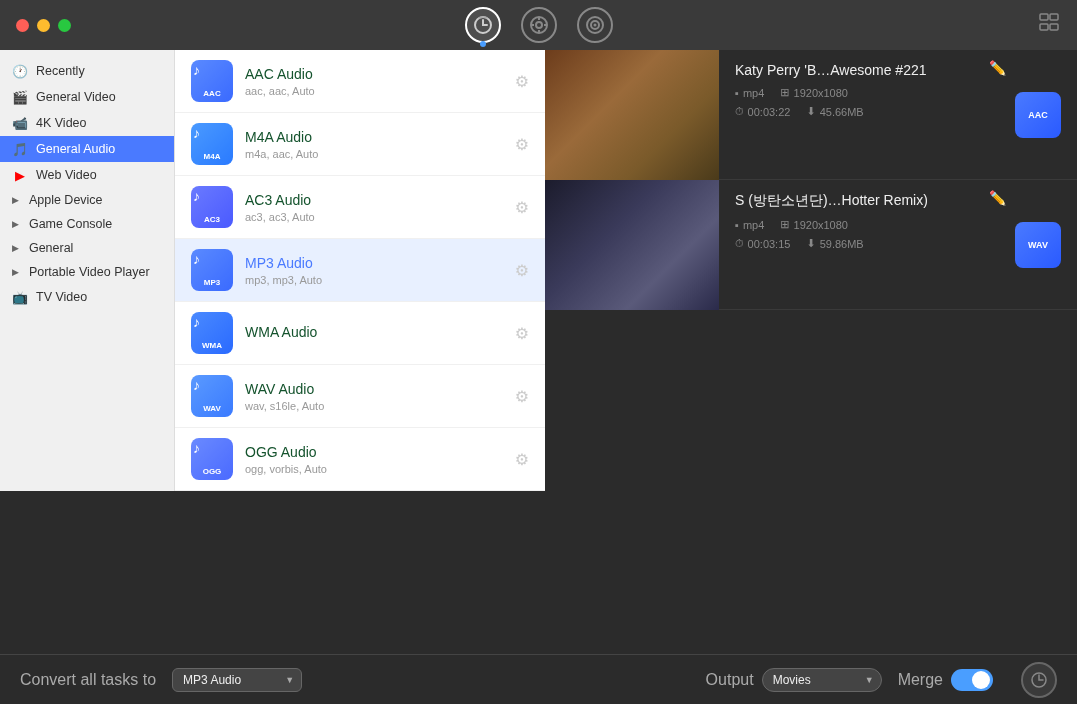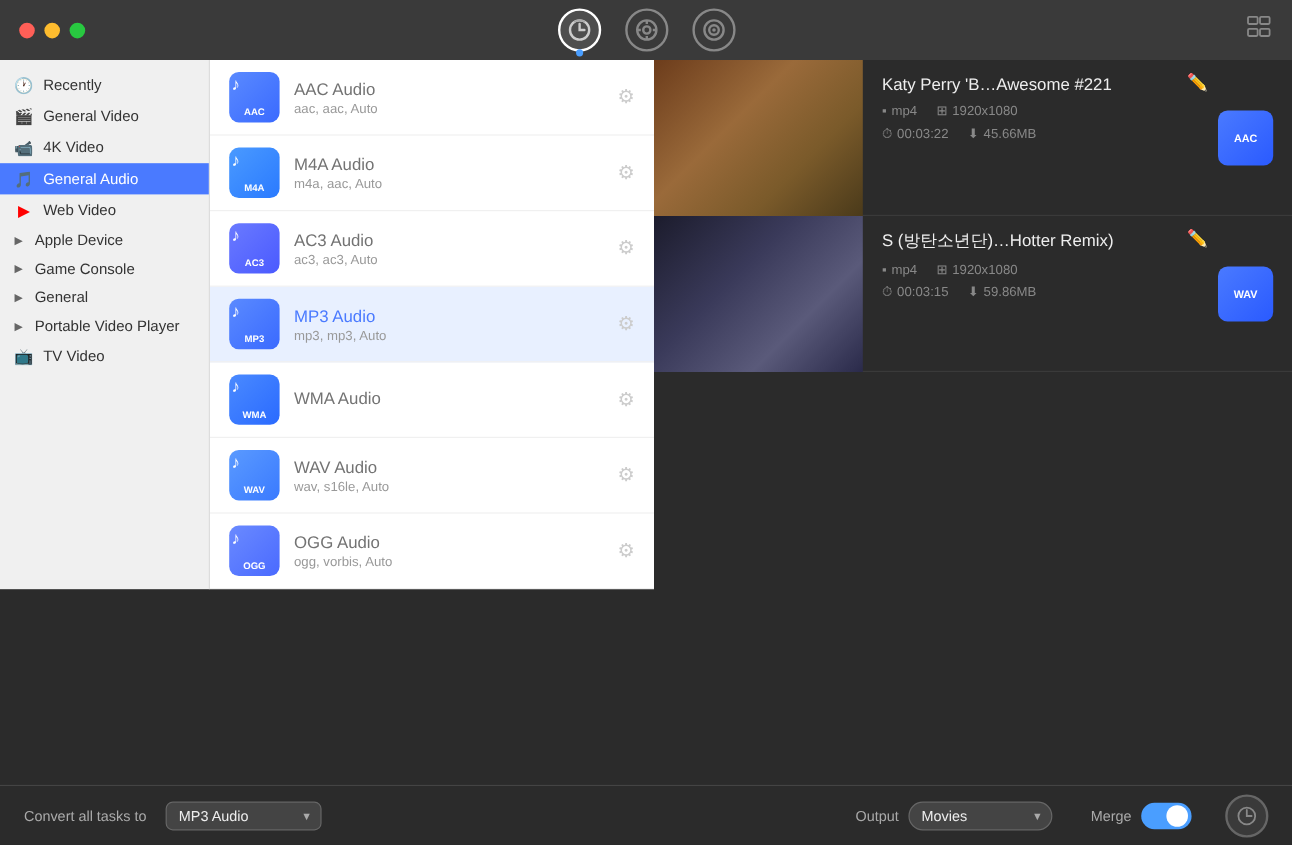--- a/index.html
+++ b/index.html
@@ -259,21 +259,21 @@
       top: 2px;
       left: 2px;
       font-size: 14px;
     }
     .format-details {
       flex: 1;
     }
     .format-name {
       font-size: 14px;
       font-weight: 500;
-      color: #737373;
+      color: #14532d;
       margin-bottom: 3px;
     }
     .format-item.selected .format-name {
       color: #4a7aff;
     }
     .format-sub {
       font-size: 11px;
       color: #999;
     }
     .format-gear {
@@ -290,21 +290,21 @@
       display: flex;
       align-items: center;
       padding: 0 20px;
       gap: 16px;
       position: absolute;
       bottom: 0;
       left: 0;
       right: 0;
     }
     .bottom-label {
-      font-size: 12px;
+      font-size: 16px;
       color: #aaa;
       white-space: nowrap;
     }
     .bottom-select {
       background: #444;
       border: 1px solid #666;
       color: #eee;
       font-size: 12px;
       padding: 4px 24px 4px 10px;
       border-radius: 6px;
@@ -329,21 +329,20 @@
     .bottom-output {
       display: flex;
       align-items: center;
       gap: 8px;
       margin-left: auto;
     }
     .merge-section {
       display: flex;
       align-items: center;
       gap: 8px;
-      margin-left: 16px;
     }
     .toggle {
       width: 42px;
       height: 22px;
       background: #4a9eff;
       border-radius: 11px;
       position: relative;
       cursor: pointer;
     }
     .toggle-knob {

